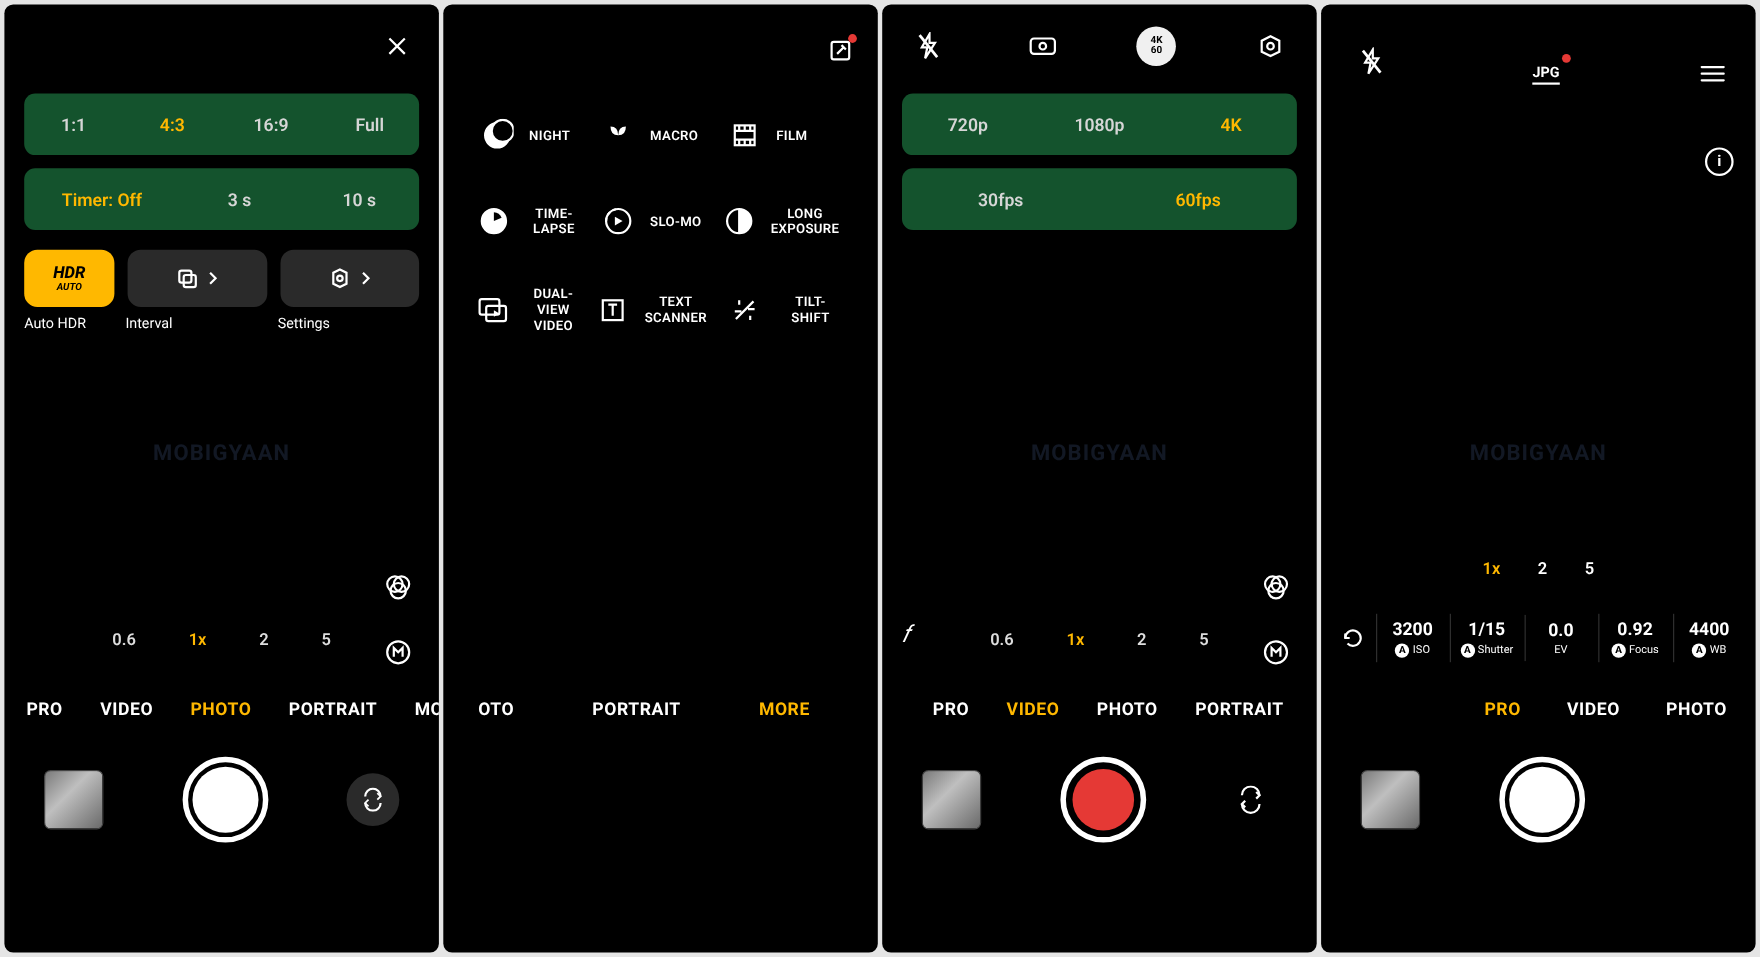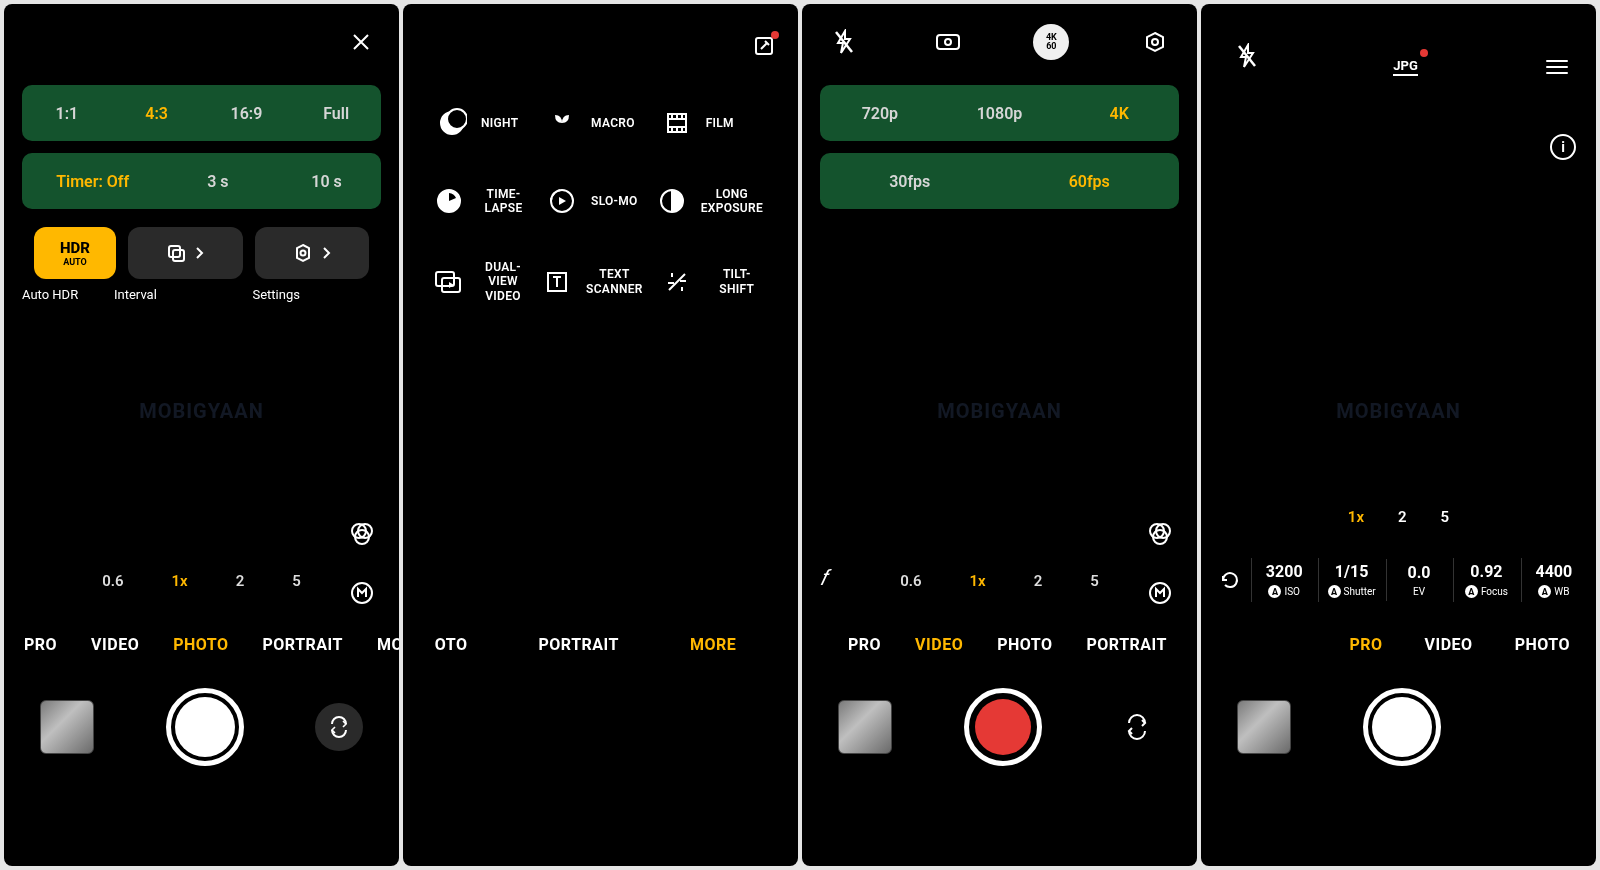--- a/index.html
+++ b/index.html
@@ -59,21 +59,22 @@
     text-align: center;
     font-size: 16px;
     font-weight: 600;
     color: #d6d6d6;
     cursor: pointer;
   }
   .seg-item.active { color: #ffb800; }
   .quick-btns {
     display: flex;
     gap: 12px;
-    padding: 12px 30px 6px;
+    padding: 12px 18px 6px;
+    font-style: italic;
   }
   .quick-btn {
     background: #2a2a2a;
     border-radius: 12px;
     height: 52px;
     display: flex;
     align-items: center;
     justify-content: center;
     gap: 8px;
     padding: 0 14px;

